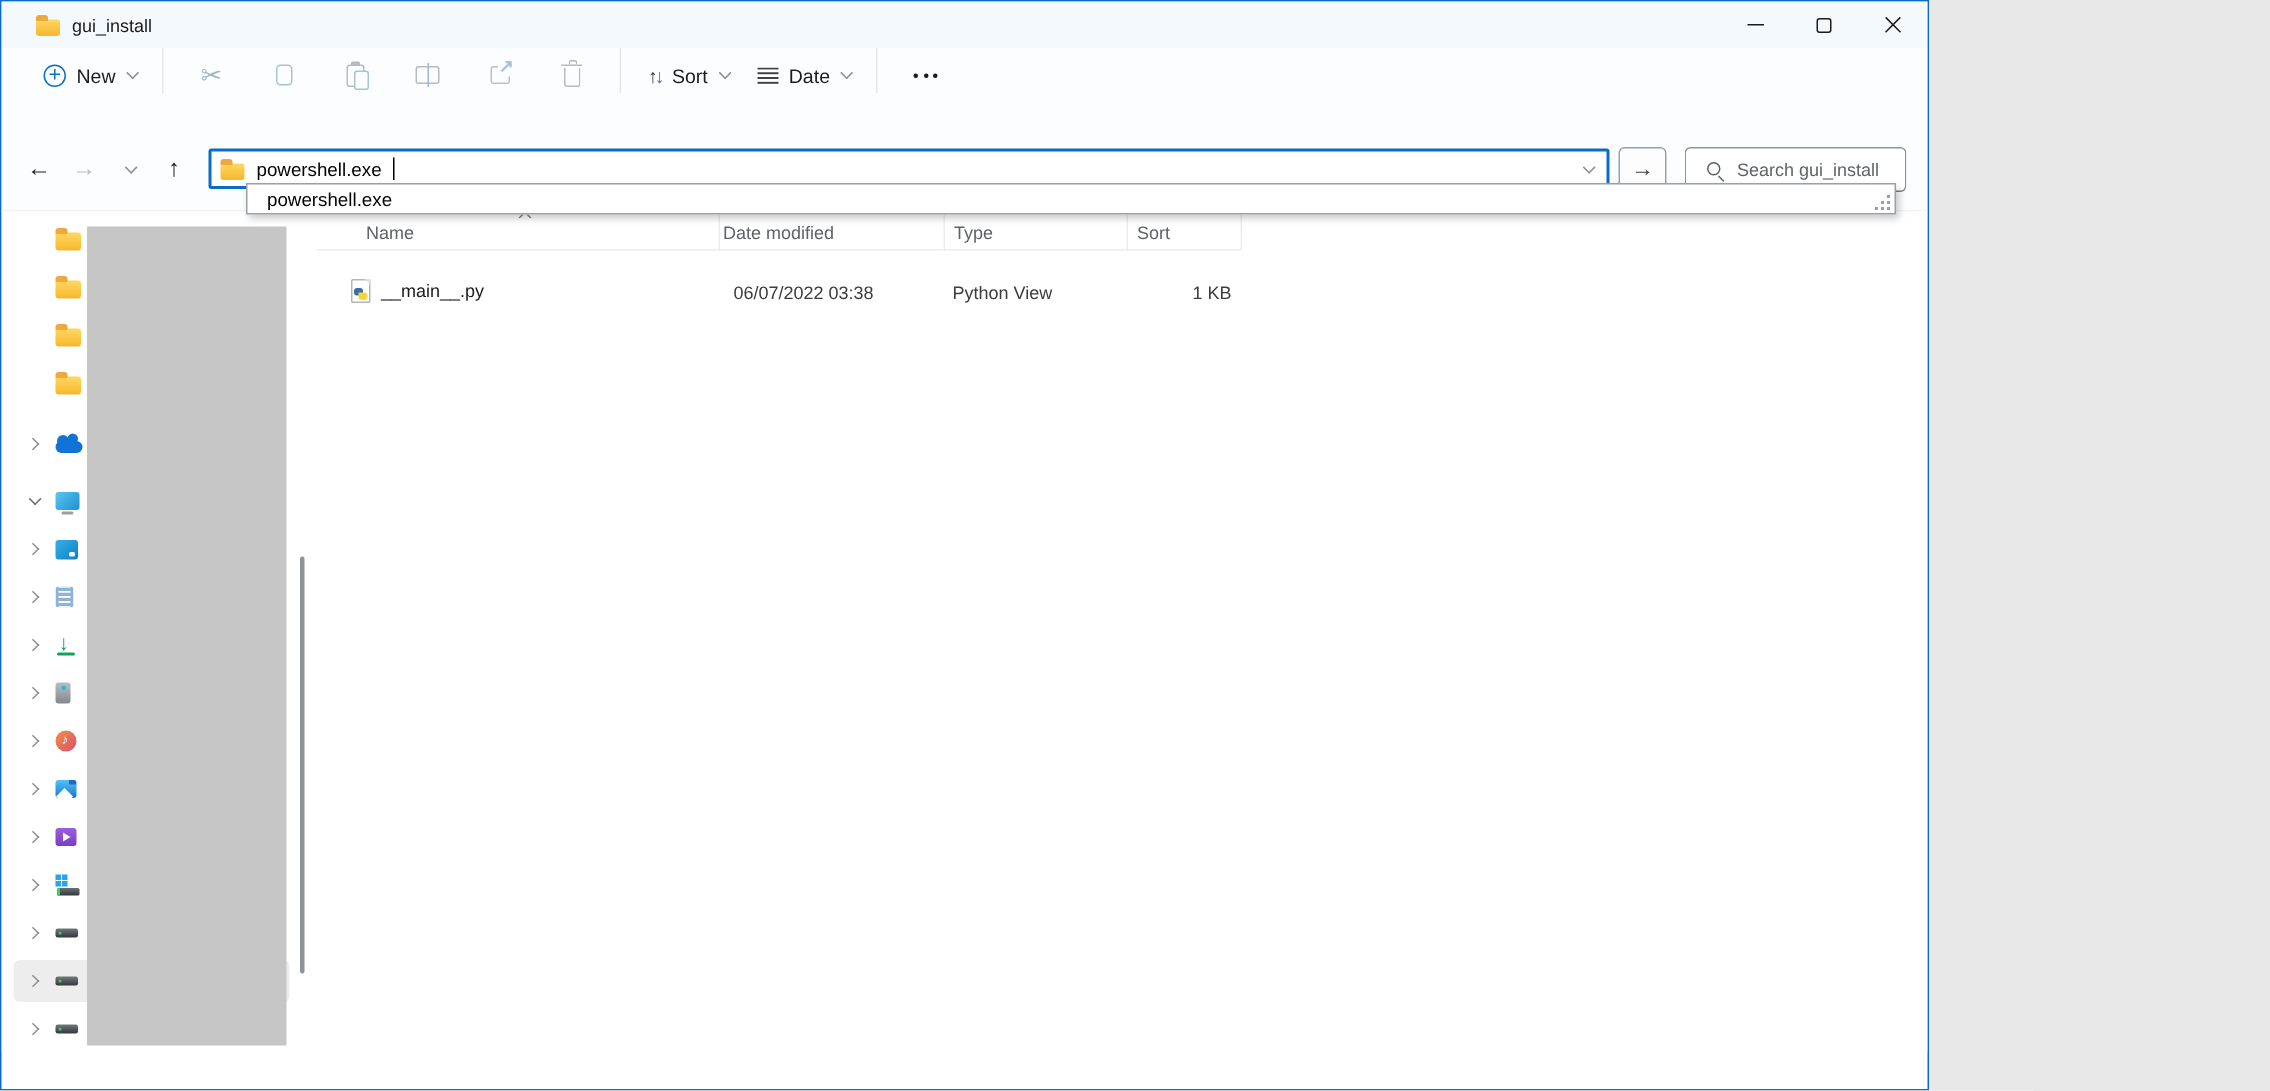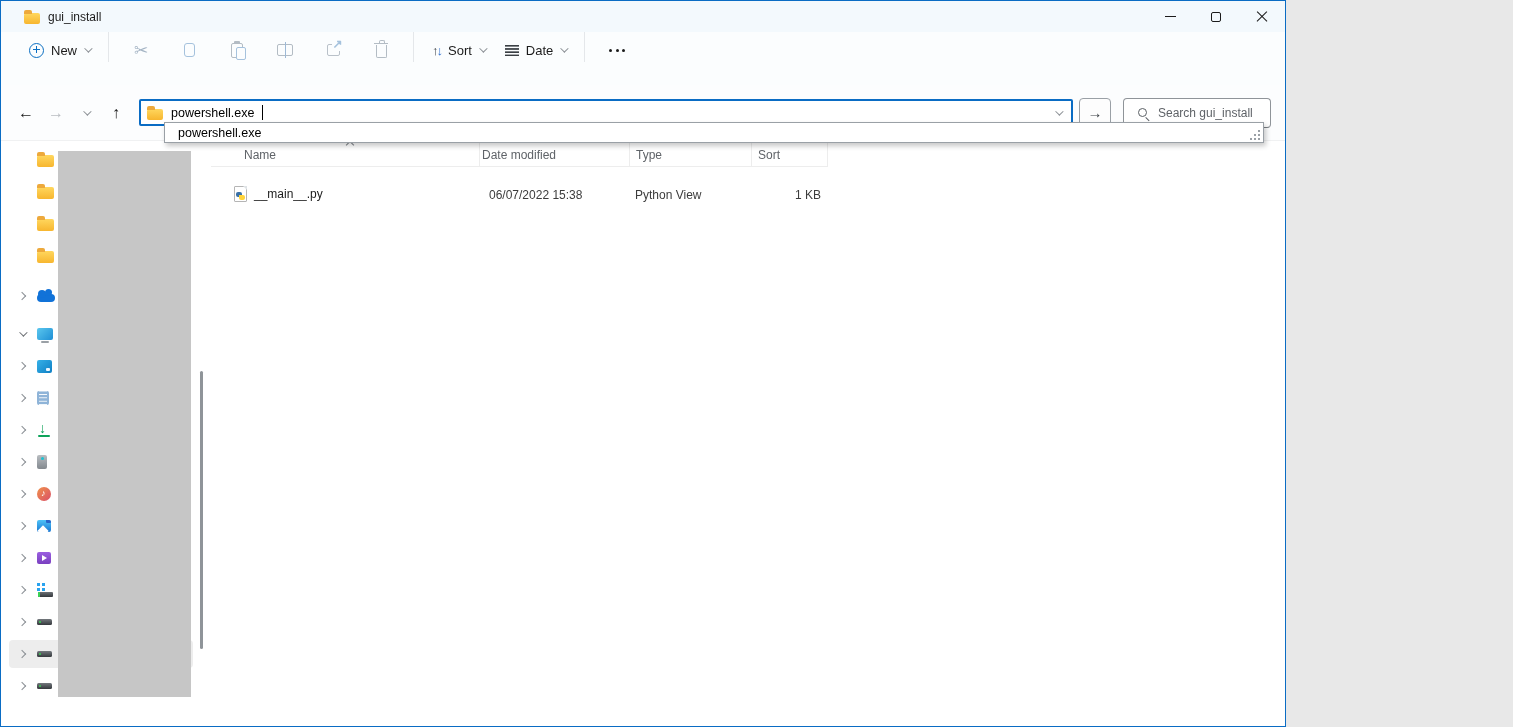--- a/index.html
+++ b/index.html
@@ -379,21 +379,21 @@
         <div class="hdr c-size">Sort</div>
       </div>
       <div class="file-row">
         <div class="cell c-name">
           <span class="py-ic">
               <span class="b"></span>
               <span class="y"></span>
             </span>
           <span>__main__.py</span>
         </div>
-        <div class="cell c-date">06/07/2022 15:38</div>
+        <div class="cell c-date">06/07/2022 03:38</div>
         <div class="cell c-type">Python View</div>
         <div class="cell c-size">1 KB</div>
       </div>
     </div>
   </div>
 
 
 </div>
 
 </body></html>

